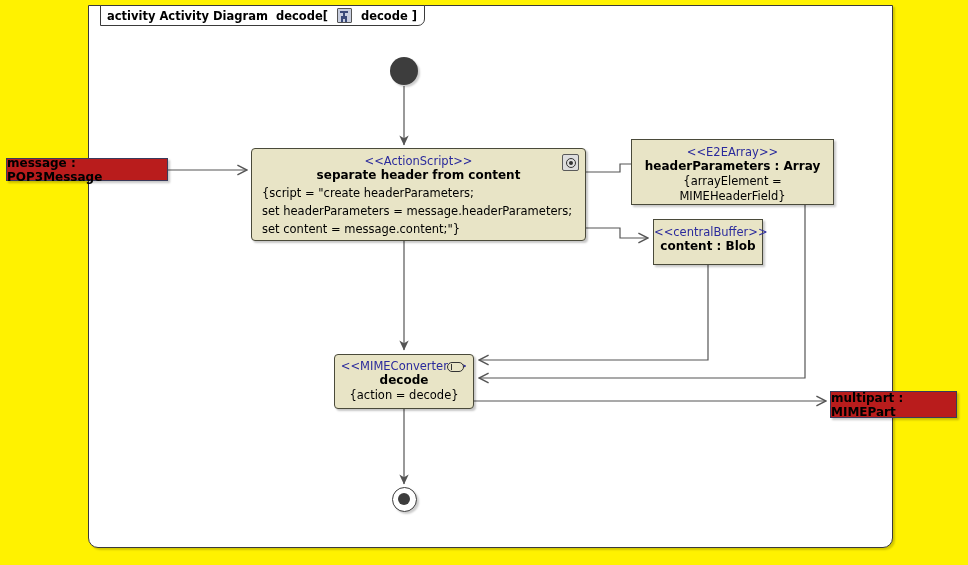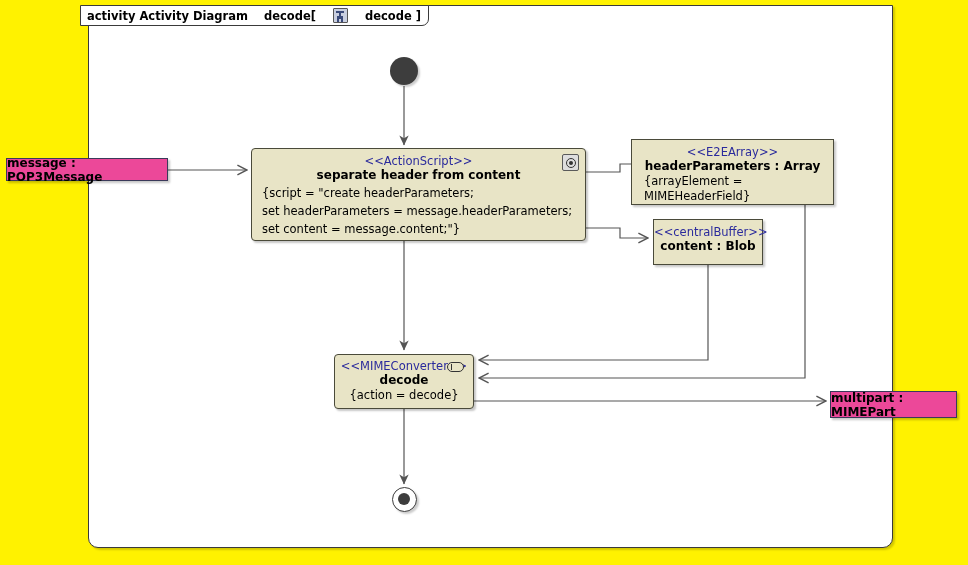--- a/index.html
+++ b/index.html
@@ -13,26 +13,26 @@
 
   
   .frame{
     position:absolute;left:88px;top:5px;width:805px;height:543px;
     background:#ffffff;border:1.5px solid #3a3a3a;
     border-radius:0 0 10px 10px;
     box-sizing:border-box;
     box-shadow:2px 2px 2px rgba(0,0,0,.18);
   }
   .frame-tab{
-    position:absolute;left:80px;top:5px;height:21px;
+    position:absolute;left:100px;top:5px;height:21px;
     background:#ffffff;border:1.5px solid #3a3a3a;
     border-bottom:1.5px solid #3a3a3a;
     box-sizing:border-box;
     padding:0 7px 0 6px;
-    display:flex;align-items:center;gap:16px;
+    display:flex;align-items:center;gap:8px;
     font-size:11.5px;color:#000;white-space:nowrap;
     border-radius:0 0 7px 0;
     z-index:6;
   }
   .frame-tab .kw{font-weight:bold;}
   .frame-tab .nm{font-weight:bold;}
   .tabicon{
     display:inline-block;width:13px;height:13px;
     border:1px solid #555;background:#c9cfe0;
     position:relative;vertical-align:middle;border-radius:1px;
@@ -72,35 +72,35 @@
     content:"";position:absolute;left:2.5px;top:2.5px;width:10px;height:10px;
     border:1.5px solid #333;border-radius:50%;box-sizing:border-box;
   }
   .scripticon:after{
     content:"";position:absolute;left:5.5px;top:5.5px;width:4px;height:4px;
     background:#333;border-radius:50%;
   }
 
   #arraynode{left:631px;top:139px;width:203px;height:66px;padding-top:5px;}
   #buffernode{left:653px;top:219px;width:110px;height:46px;padding-top:5px;}
-  #arraynode .nbody,#buffernode .nbody{margin-left:12px;}
+  #arraynode .nbody,#buffernode .nbody{text-align:center;}
 
   #decodenode{left:334px;top:354px;width:140px;height:55px;padding-top:4px;}
   .pillicon{
     position:absolute;right:9px;top:7px;width:17px;height:10px;
     border:1.2px solid #333;border-radius:5px;background:#E8E4C6;box-sizing:border-box;
   }
   .pillicon:after{
     content:"";position:absolute;left:3px;top:1.2px;width:1.3px;height:5.4px;background:#333;
   }
 
   
   .pin{
     position:absolute;box-sizing:border-box;
-    background:#ec4899;border:1.3px solid #3a3a5a;
+    background:#b91c1c;border:1.3px solid #3a3a5a;
     font-weight:bold;font-size:12px;color:#000;
     display:flex;align-items:center;justify-content:center;
     box-shadow:2px 2px 2px rgba(0,0,0,.22);
     z-index:5;
   }
   #pin-in{left:6px;top:158px;width:162px;height:23px;}
   #pin-out{left:830px;top:391px;width:127px;height:27px;}
 
   
   .initial{

